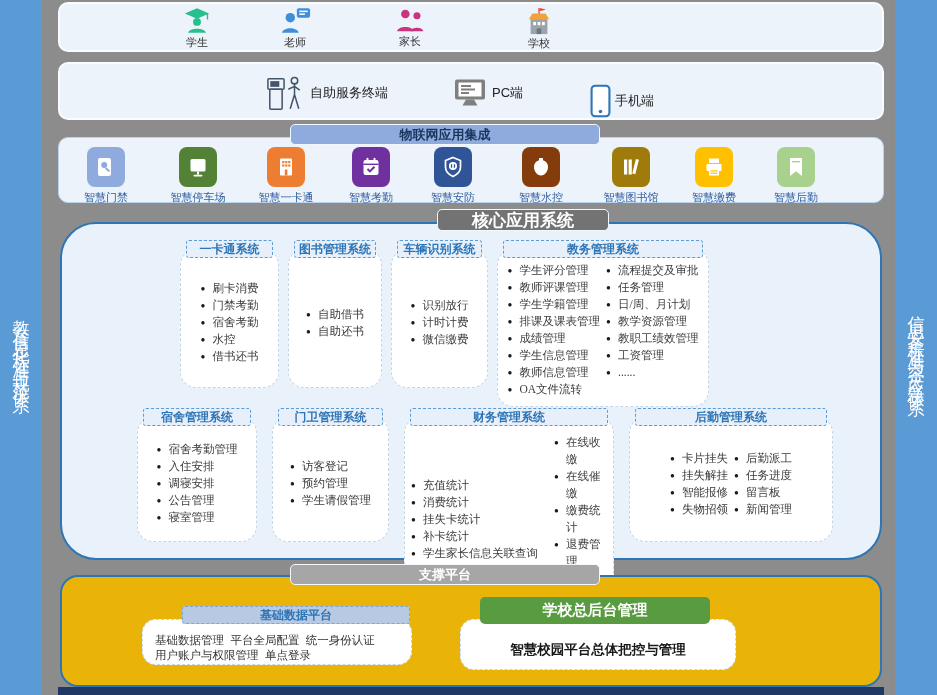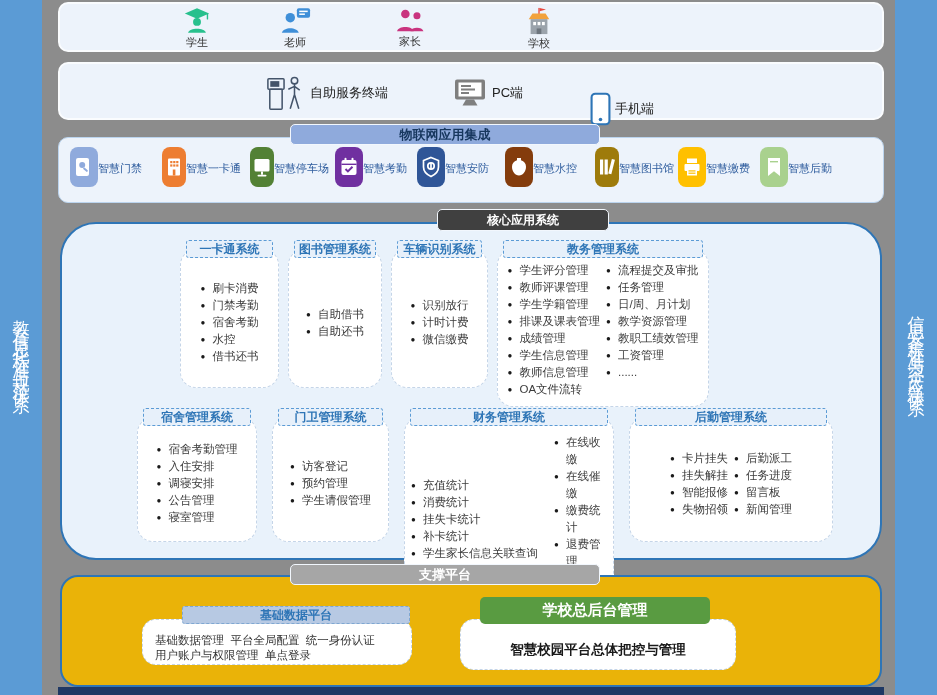--- a/index.html
+++ b/index.html
@@ -22,49 +22,49 @@
   .user-item{position:absolute;top:3px;width:64px;display:flex;flex-direction:column;align-items:center;}
   .user-item:nth-child(1){left:105px;}
   .user-item:nth-child(2){left:203px;}
   .user-item:nth-child(3){left:318px;}
   .user-item:nth-child(4){left:447px;}
   .user-item .lbl{font-size:11px;color:#333;margin-top:1px;}
   
   .term-item{position:absolute;display:flex;align-items:center;gap:4px;}
   .term-item:nth-child(1){left:204px;top:10px;}
   .term-item:nth-child(2){left:392px;top:13px;}
-  .term-item:nth-child(3){left:530px;top:28px;text-align:right;}
+  .term-item:nth-child(3){left:530px;top:20px;text-align:right;}
   .term-item .lbl{font-size:13px;color:#222;}
   
   .banner{position:absolute;z-index:6;display:flex;align-items:center;justify-content:center;
           font-weight:bold;border-radius:5px;border:1px solid #F2F7FD;}
   .iot-banner{left:290px;top:124px;width:310px;height:21px;background:#8FAADC;color:#17375E;font-size:13px;}
-  .core-banner{left:437px;top:209px;width:172px;height:22px;background:#404040;color:#fff;font-size:12px;}
+  .core-banner{left:437px;top:209px;width:172px;height:22px;background:#737373;color:#fff;font-size:17px;}
   .support-banner{left:290px;top:564px;width:310px;height:21px;background:#A6A6A6;color:#fff;font-size:13px;}
   
-  .iot-item{position:absolute;top:9px;width:72px;display:flex;flex-direction:row;align-items:center;}
+  .iot-item{position:absolute;top:9px;width:72px;display:flex;flex-direction:column;align-items:center;}
   .iot-item:nth-child(1){left:11px;}
   .iot-item:nth-child(2){left:103px;}
   .iot-item:nth-child(3){left:191px;}
   .iot-item:nth-child(4){left:276px;}
   .iot-item:nth-child(5){left:358px;}
   .iot-item:nth-child(6){left:446px;}
   .iot-item:nth-child(7){left:536px;}
   .iot-item:nth-child(8){left:619px;}
   .iot-item:nth-child(9){left:701px;}
   .iot-icon{width:38px;height:40px;border-radius:8px;display:flex;align-items:center;justify-content:center;}
   .iot-item .lbl{font-size:11px;color:#2F5D9E;margin-top:3px;white-space:nowrap;}
   
   .core-panel{position:absolute;left:60px;top:222px;width:822px;height:338px;
               background:#E9F2FB;border:2px solid #2E75B6;border-radius:36px;}
   .support-panel{position:absolute;left:60px;top:575px;width:822px;height:112px;
               background:#eab308;border:2px solid #2E75B6;border-radius:18px;}
   .bottom-strip{position:absolute;left:58px;top:687px;width:826px;height:8px;background:#1F3864;}
   
-  .core-row{position:absolute;display:flex;align-items:flex-start;}
+  .core-row{position:absolute;display:flex;align-items:flex-start;font-family:Liberation Serif, serif;}
   #core-row-1{left:118px;top:16px;gap:9px;}
   #core-row-2{left:75px;top:184px;gap:15px;}
   .sys-box{display:flex;flex-direction:column;}
   #core-row-1 .sys-box:nth-child(1){width:99px;}
   #core-row-1 .sys-box:nth-child(2){width:94px;}
   #core-row-1 .sys-box:nth-child(3){width:97px;}
   #core-row-1 .sys-box:nth-child(4){width:212px;}
   #core-row-2 .sys-box:nth-child(1){width:120px;}
   #core-row-2 .sys-box:nth-child(2){width:117px;}
   #core-row-2 .sys-box:nth-child(3){width:210px;}
@@ -202,47 +202,47 @@
       <div class="iot-icon" style="background: rgb(143, 170, 220); color: rgb(143, 170, 220);">
         <svg width="24" height="24" viewBox="0 0 24 24">
           <path d="M6 3 h9 a2 2 0 0 1 2 2 v14 a2 2 0 0 1 -2 2 h-9 a2 2 0 0 1 -2 -2 V5 a2 2 0 0 1 2 -2 z" fill="#fff"></path>
           <circle cx="10.2" cy="10" r="3" fill="currentColor"></circle>
           <rect x="12" y="12.2" width="5.5" height="2" rx="1" fill="currentColor" transform="rotate(40 12 12.2)"></rect>
         </svg>
       </div>
       <span class="lbl">智慧门禁</span>
     </div>
     <div class="iot-item">
+      <div class="iot-icon" style="background: rgb(83, 129, 53); color: rgb(83, 129, 53);">
+        <svg width="24" height="24" viewBox="0 0 24 24">
+          <rect x="4.5" y="4" width="15" height="12.5" rx="1.5" fill="#fff"></rect>
+          <rect x="11" y="16.5" width="2" height="3.2" fill="#fff"></rect>
+          <rect x="7.5" y="19.7" width="9" height="1.8" rx=".9" fill="#fff"></rect>
+        </svg>
+      </div>
+      <span class="lbl">智慧停车场</span>
+    </div>
+    <div class="iot-item">
       <div class="iot-icon" style="background: rgb(237, 125, 49); color: rgb(237, 125, 49);">
         <svg width="24" height="24" viewBox="0 0 24 24">
           <rect x="6" y="3.5" width="12" height="17" rx="1" fill="#fff"></rect>
           <g fill="currentColor">
             <rect x="8.2" y="6" width="2.2" height="2.2"></rect>
               <rect x="11.2" y="6" width="2.2" height="2.2"></rect>
               <rect x="14.2" y="6" width="2.2" height="2.2"></rect>
             <rect x="8.2" y="9.4" width="2.2" height="2.2"></rect>
               <rect x="11.2" y="9.4" width="2.2" height="2.2"></rect>
               <rect x="14.2" y="9.4" width="2.2" height="2.2"></rect>
             <rect x="10.8" y="14.5" width="2.6" height="6"></rect>
           </g>
         </svg>
       </div>
       <span class="lbl">智慧一卡通</span>
     </div>
     <div class="iot-item">
-      <div class="iot-icon" style="background: rgb(83, 129, 53); color: rgb(83, 129, 53);">
-        <svg width="24" height="24" viewBox="0 0 24 24">
-          <rect x="4.5" y="4" width="15" height="12.5" rx="1.5" fill="#fff"></rect>
-          <rect x="11" y="16.5" width="2" height="3.2" fill="#fff"></rect>
-          <rect x="7.5" y="19.7" width="9" height="1.8" rx=".9" fill="#fff"></rect>
-        </svg>
-      </div>
-      <span class="lbl">智慧停车场</span>
-    </div>
-    <div class="iot-item">
       <div class="iot-icon" style="background: rgb(112, 48, 160); color: rgb(112, 48, 160);">
         <svg width="24" height="24" viewBox="0 0 24 24">
           <rect x="4.5" y="5" width="15" height="15" rx="2" fill="#fff"></rect>
           <rect x="7.5" y="2.8" width="2" height="4" rx="1" fill="#fff"></rect>
           <rect x="14.5" y="2.8" width="2" height="4" rx="1" fill="#fff"></rect>
           <rect x="4.5" y="8.6" width="15" height="1.4" fill="currentColor"></rect>
           <path d="M8.5 14 l2.4 2.4 4.6 -4.6" stroke="currentColor" stroke-width="2" fill="none"></path>
         </svg>
       </div>
       <span class="lbl">智慧考勤</span>

